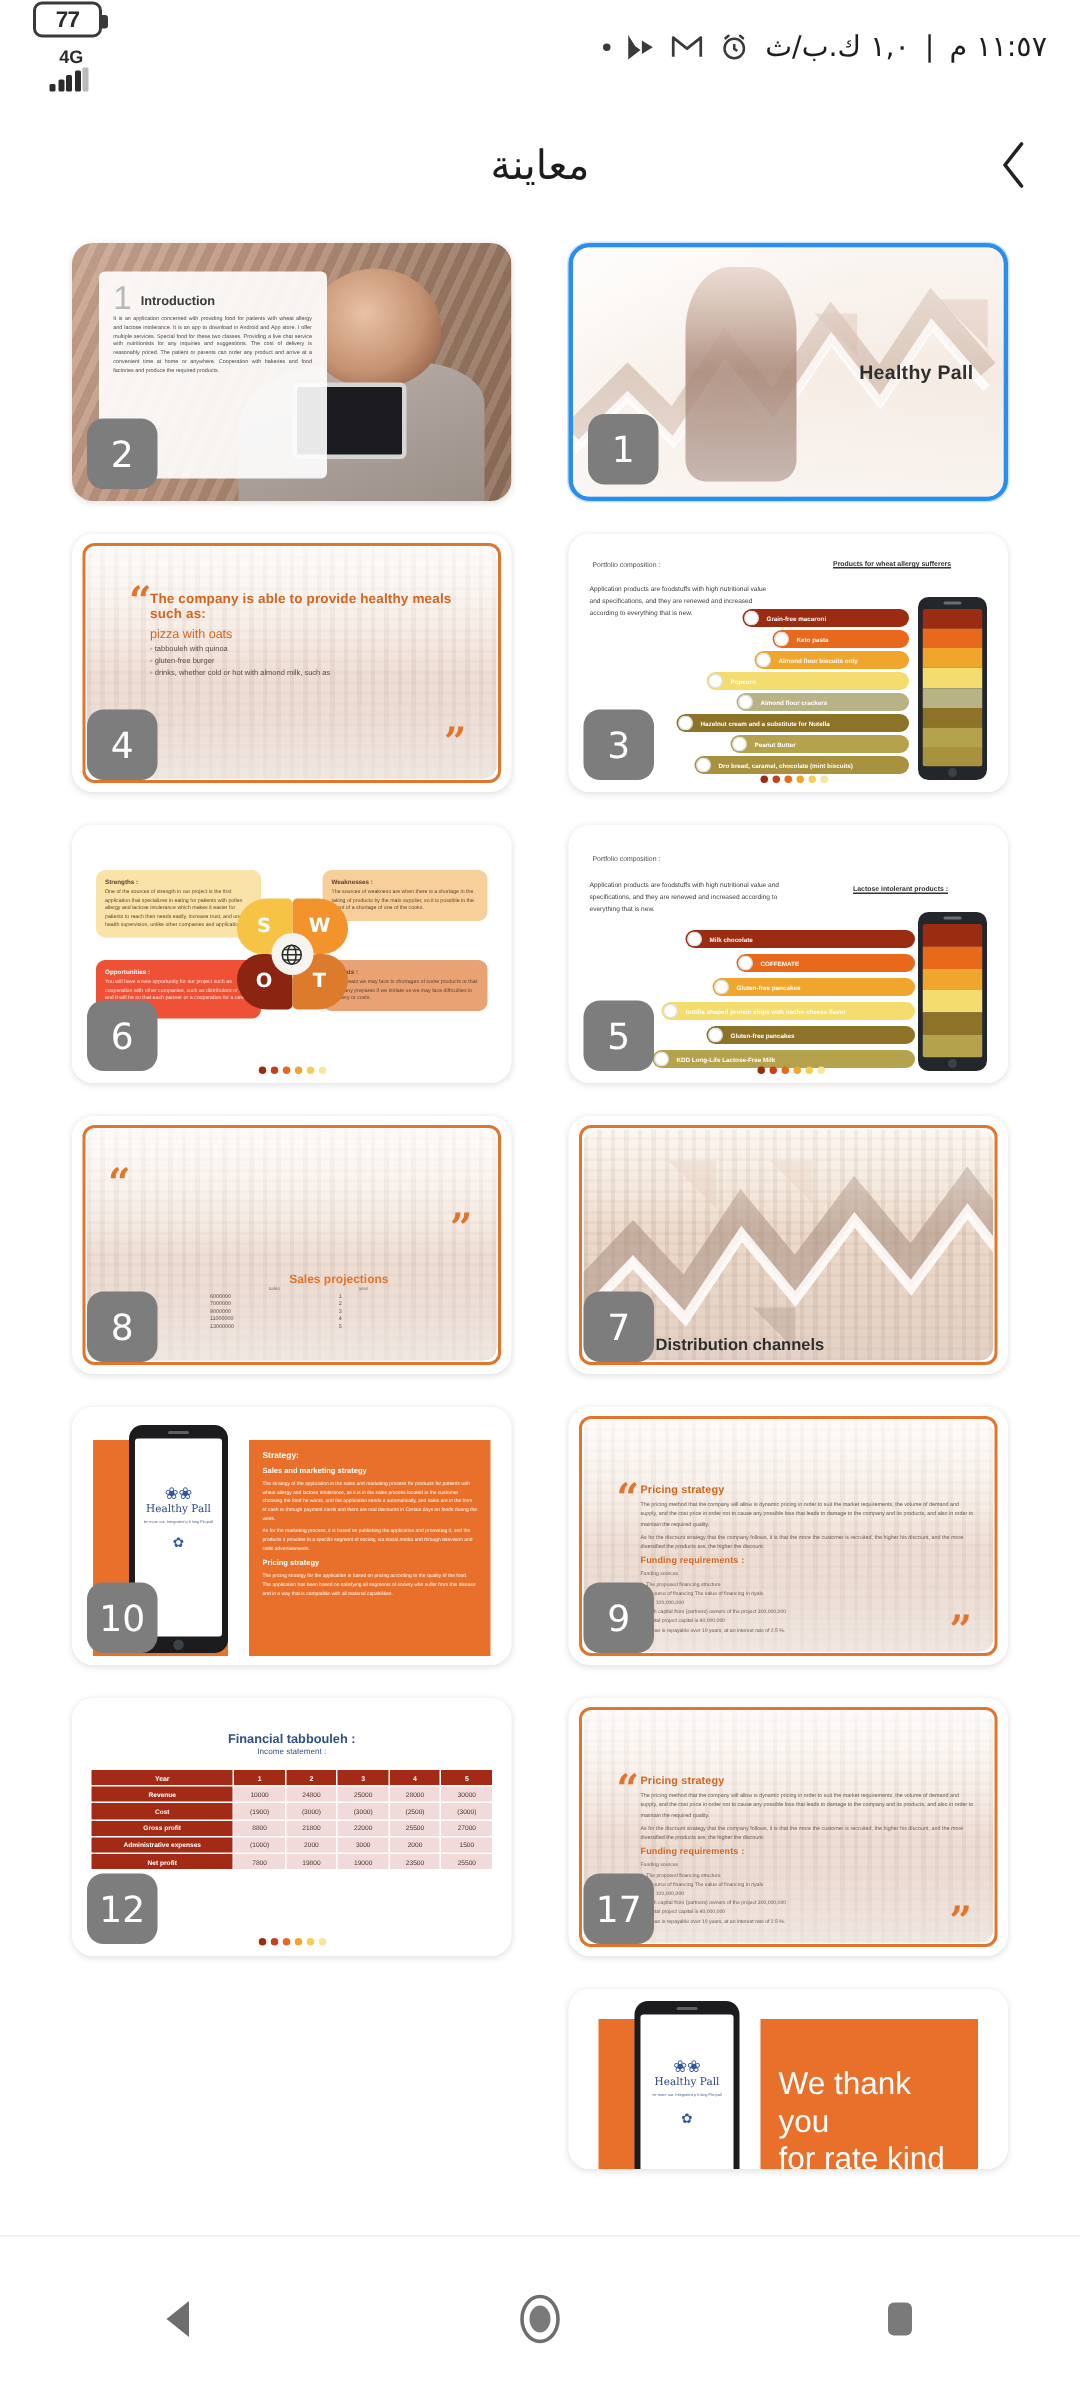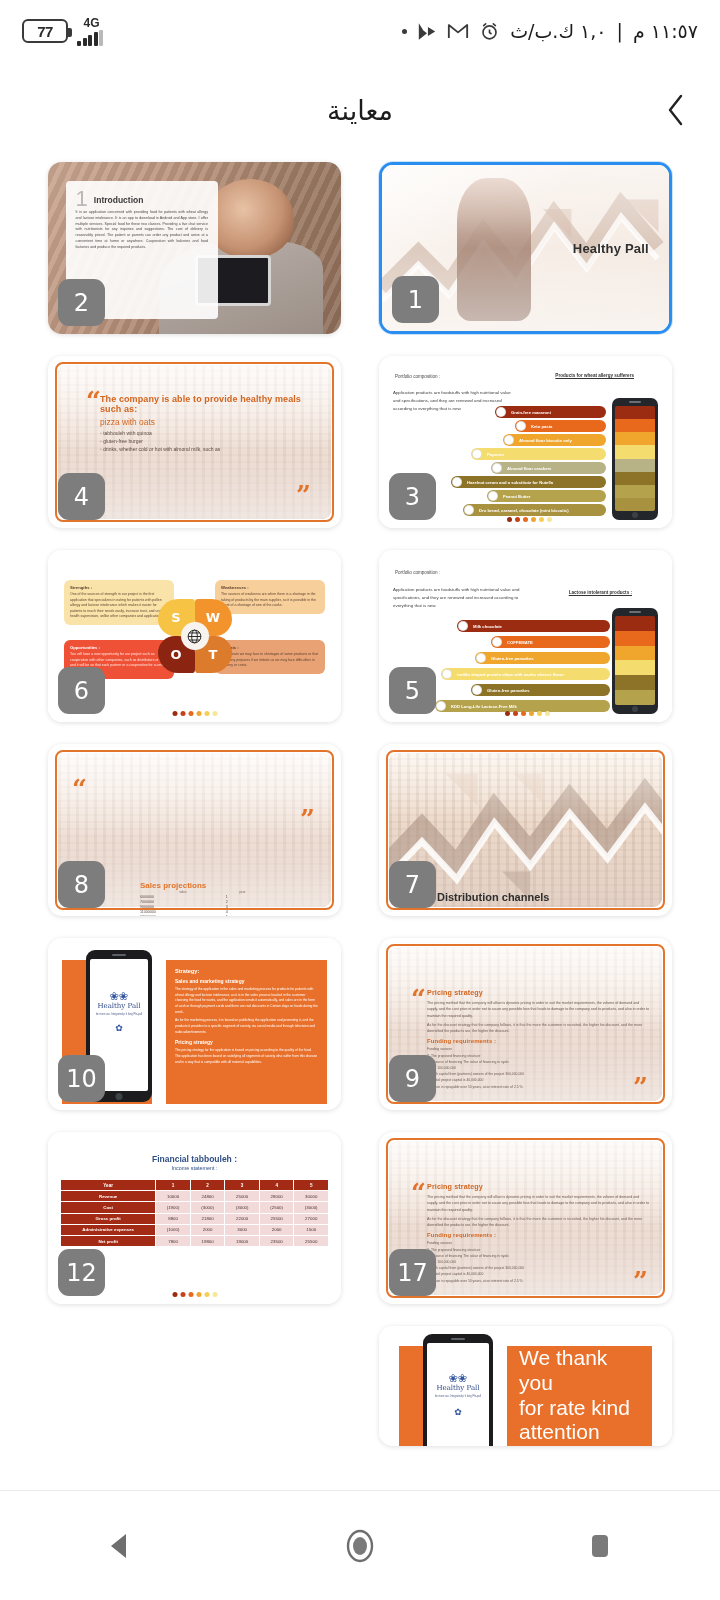--- a/index.html
+++ b/index.html
@@ -12,21 +12,21 @@
     overflow:hidden;
     position:relative;
   }
 
   
   .statusbar{
     height:62px; width:100%;
     display:flex; align-items:center; justify-content:space-between;
     padding:0 22px; background:#ffffff;
   }
-  .sb-left{ display:flex; align-items:center; gap:7px; }
+  .sb-left{ display:flex; align-items:center; gap:7px;flex-direction:column; }
   .battery{
     width:46px; height:24px; border:2.5px solid #3a3a3a; border-radius:6px;
     display:flex; align-items:center; justify-content:center; position:relative;
   }
   .battery:after{
     content:""; position:absolute; right:-6px; top:7px; width:4px; height:9px;
     background:#3a3a3a; border-radius:0 2px 2px 0;
   }
   .battery span{ font-size:15px; font-weight:700; color:#2b2b2b; letter-spacing:-0.5px;}
   .sig-wrap{ display:flex; flex-direction:column; align-items:center; line-height:1; margin-left:2px;}
@@ -193,21 +193,21 @@
   .sw-wheel{ position:absolute; left:50%; top:50%; transform:translate(-50%,-50%); width:74px; height:74px;}
   .sw-q{ position:absolute; width:37px; height:37px; display:flex; align-items:center; justify-content:center;
     color:#fff; font-weight:700; font-size:13px; font-family:"DejaVu Sans",sans-serif;}
   .sw-globe{
     position:absolute; left:50%; top:50%; transform:translate(-50%,-50%);
     width:28px; height:28px; border-radius:50%; background:#f7f4ef;
     display:flex; align-items:center; justify-content:center;
   }
 
   
-  .sp-title{ font-size:8px; font-weight:700; color:#e2752b; text-align:left;margin-top:33px;}
+  .sp-title{ font-size:8px; font-weight:700; color:#e2752b; text-align:right;}
   .sp-tbl{ font-size:3.6px; color:#5c4b42; width:100%; border-collapse:collapse;}
   .sp-tbl th{ font-weight:400; font-size:3.2px; color:#7b6a60;}
   .sp-tbl td{ padding:.6px 0; }
 
   
   .m-left{ position:absolute; background:#e8702a; }
   .m-right{ position:absolute; background:#e8702a; color:#fff; }
   .m-phone{
     position:absolute; background:#1c1c1e; border-radius:9px; z-index:5;
   }
@@ -761,21 +761,21 @@
         </div>
       </div>
       <div class="badge">12</div>
     </div>
   </div>
 
   <div class="cell" style="grid-column:1">
     <div class="card" style="height:120px">
       <div class="slide" style="background:#fff">
         <div class="m-left" style="left:20px;top:20px;width:92px;bottom:-10px"></div>
-        <div class="m-right" style="left:128px;top:20px;right:20px;bottom:-10px;padding:0 12px">
+        <div class="m-right" style="left:128px;top:20px;right:20px;bottom:-10px;padding:32px 12px">
           <div class="thanks">We thank you</div>
           <div class="thanks">for rate kind</div>
           <div class="thanks">attention</div>
         </div>
         <div class="m-phone" style="left:44px;top:8px;width:70px;height:148px">
           <div class="mscr">
             <div style="padding-top:30px">
               <div class="mark">❀❀</div>
               <div class="logo-name">Healthy Pall</div>
               <div class="logo-sub">be more our. Integrated p h king Pln-pall</div>

